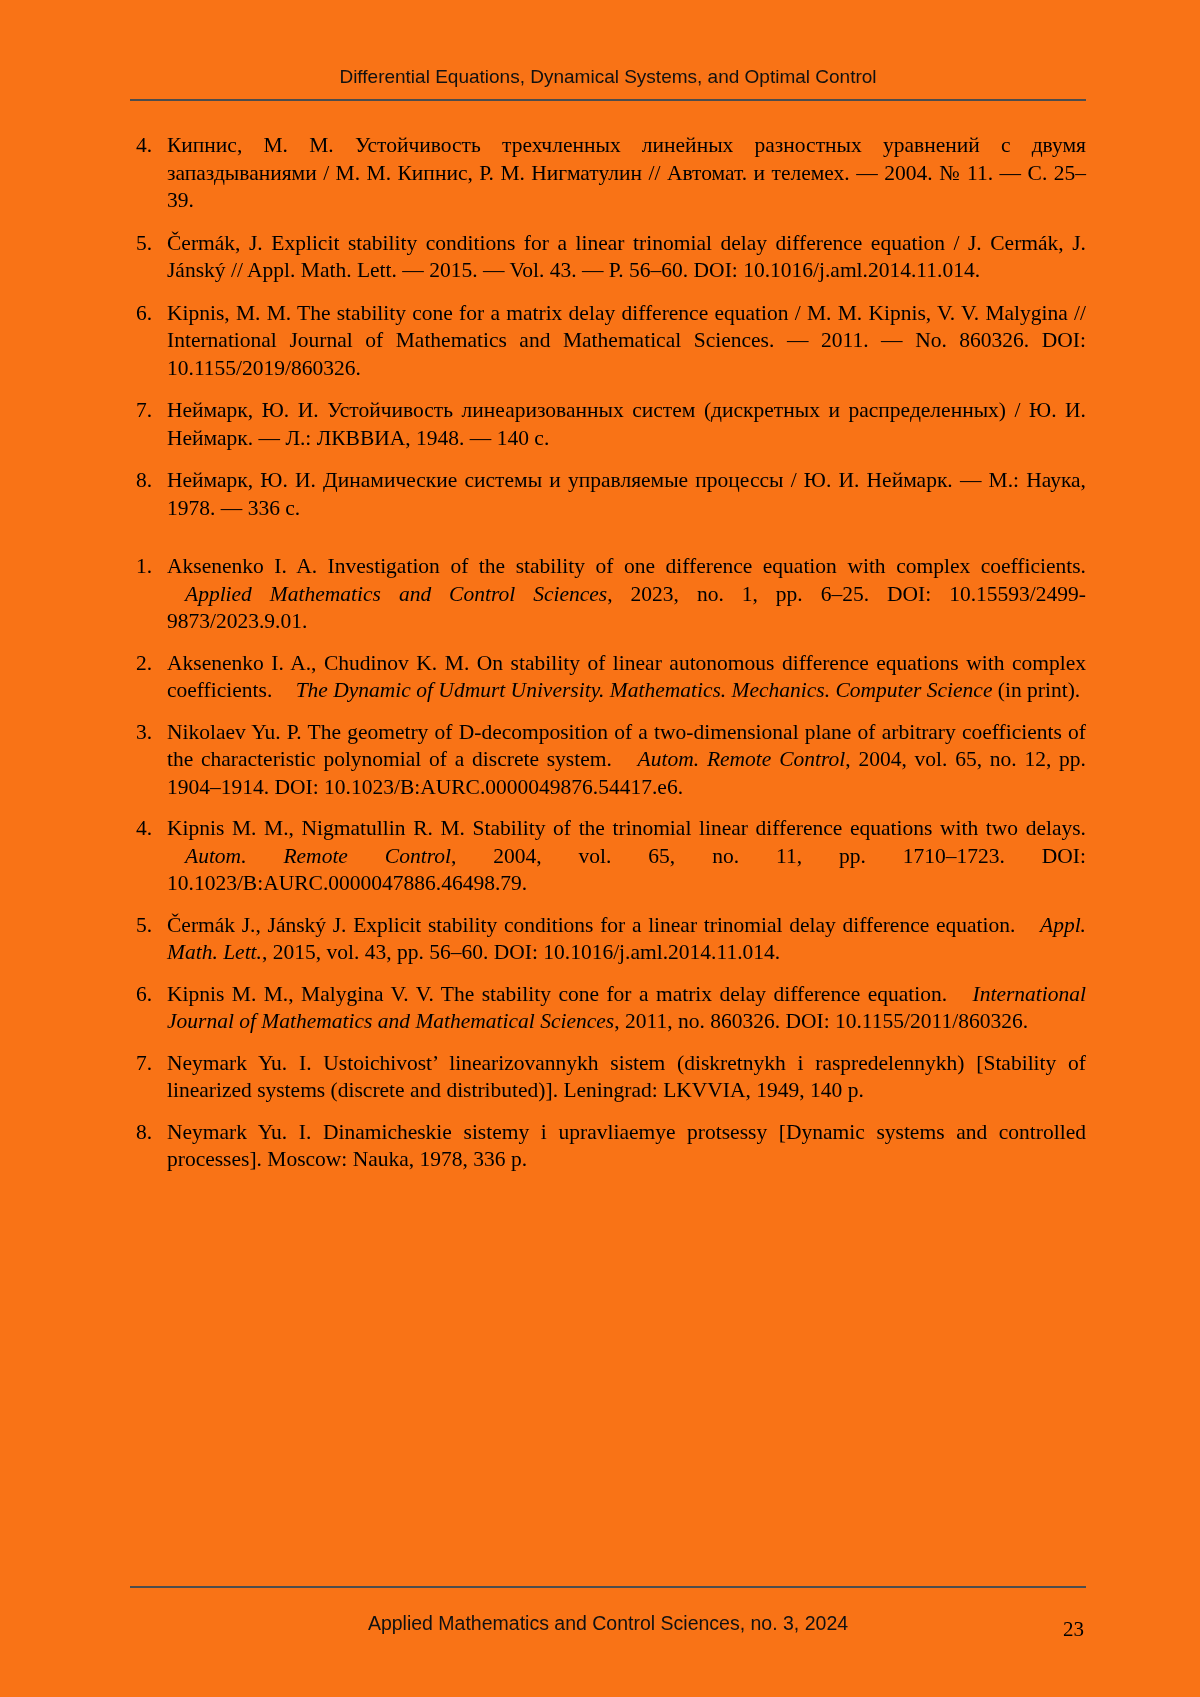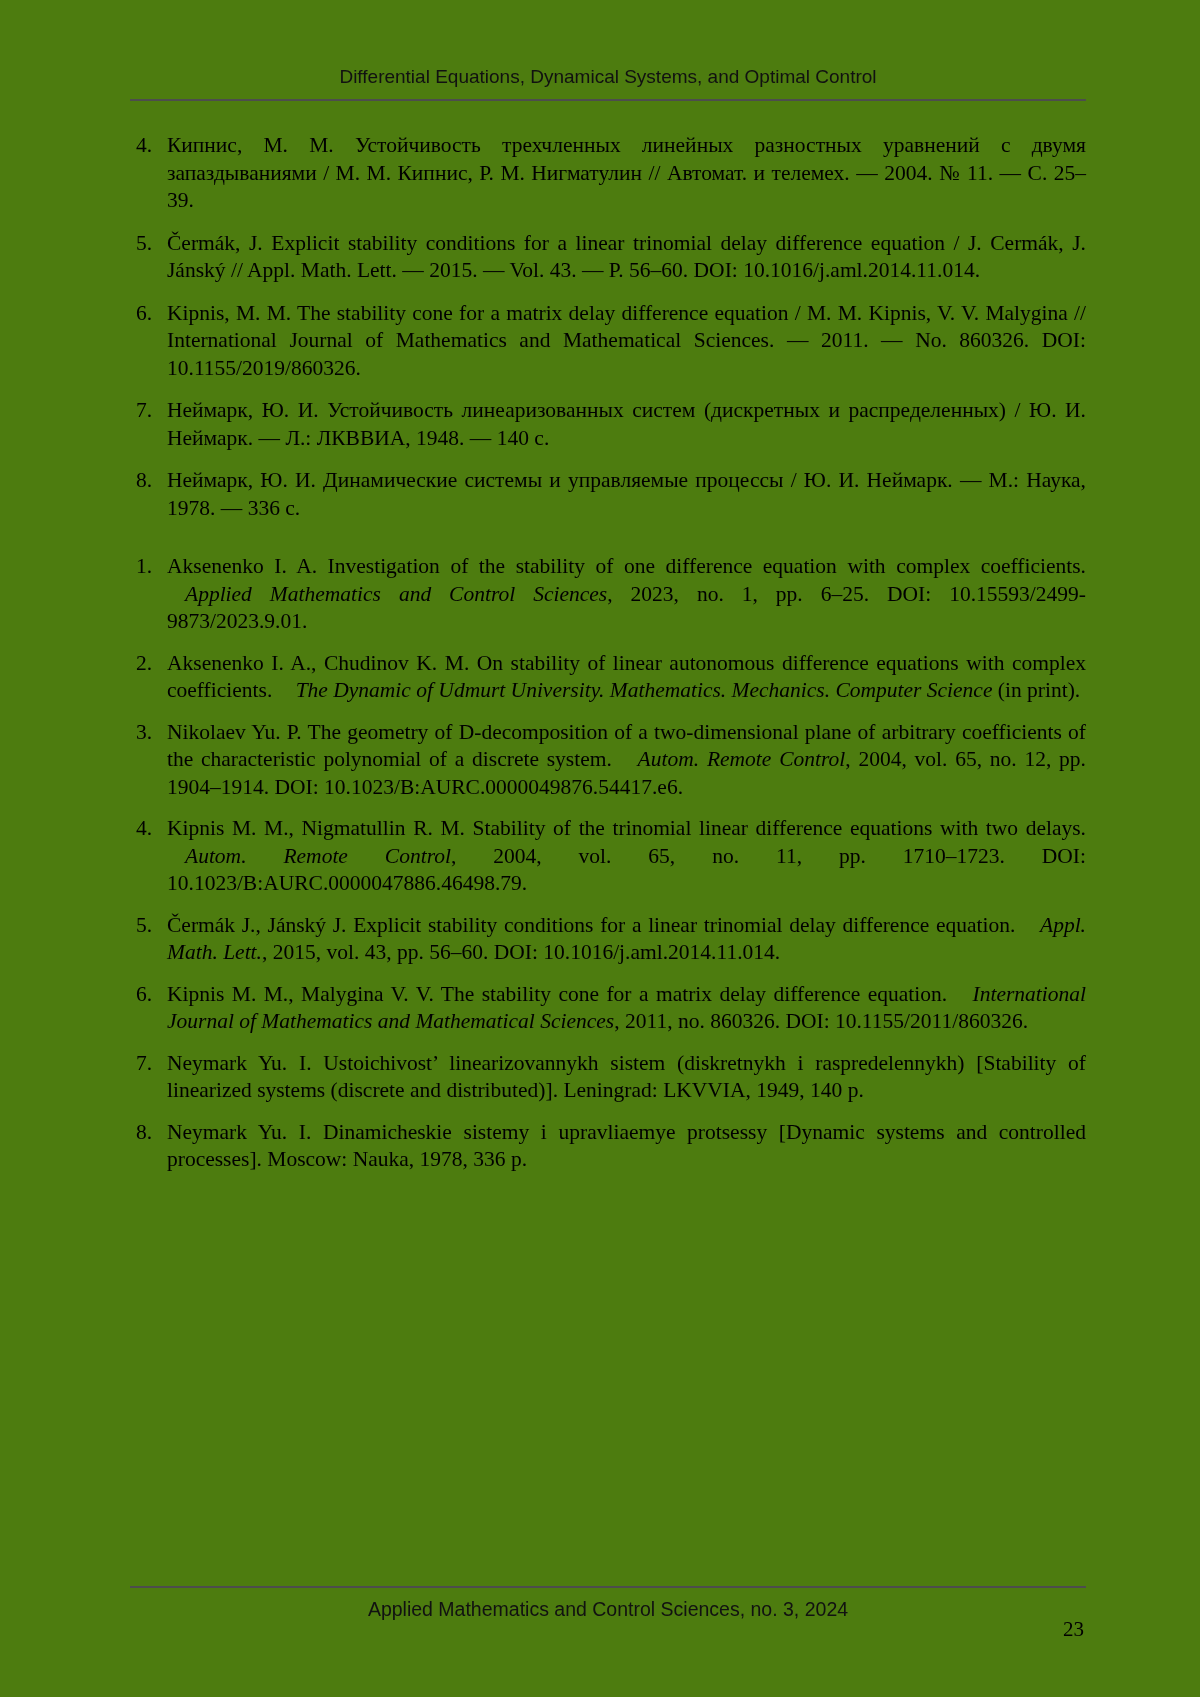--- a/index.html
+++ b/index.html
@@ -1,20 +1,20 @@
 <!DOCTYPE html>
 <html><head>
 <meta charset="utf-8">
 <style>
   html, body { margin: 0; padding: 0; background: #ffffff; }
   .sheet {
     position: relative;
     width: 1200px;
     height: 1697px;
-    background: #4d7c0f;
+    background: #f97316;
     color: #000000;
     overflow: hidden;
   }
   .content {
     position: absolute;
     left: 130px;
     top: 0;
     width: 956px;
   }
   .running-head {
@@ -58,21 +58,21 @@
     line-height: 30px;
     margin: 36px 0 28px 0;
     color: #000000;
   }
   .page-footer {
     position: absolute;
     left: 130px;
     top: 1586px;
     width: 956px;
     border-top: 2.5px solid #4d4d4d;
-    padding-top: 9px;
+    padding-top: 23px;
   }
   .footer-journal {
     text-align: center;
     font-family: "Liberation Sans", sans-serif;
     font-size: 19.5px;
     line-height: 24px;
     color: #111111;
   }
   .footer-page-number {
     position: absolute;

